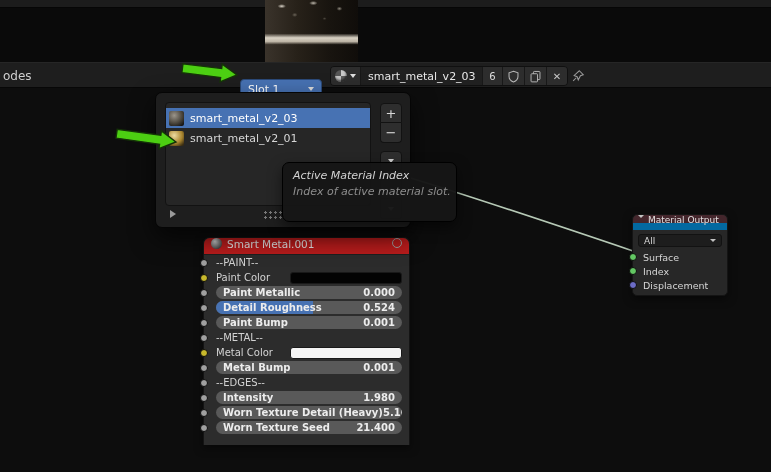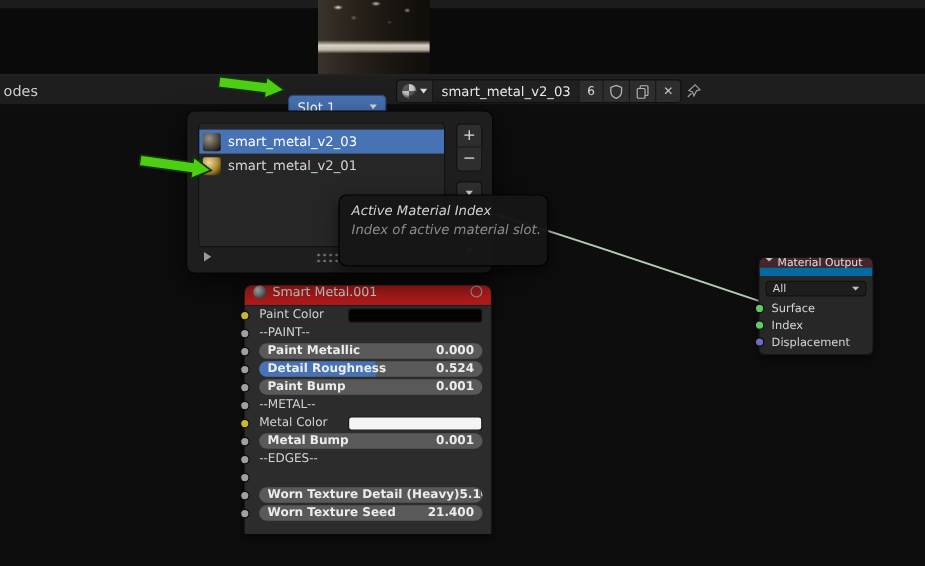--- a/index.html
+++ b/index.html
@@ -190,32 +190,32 @@
   </svg>
 
   <div class="node node-smart">
     <div class="node-header">
       <span class="mini-sphere"></span>
       <span class="node-title">Smart Metal.001</span>
       <span class="ring-icon"></span>
     </div>
 
     <div class="nrow">
+      <span class="socket" style="background: rgb(160, 160, 160);"></span>
+      <span class="nlabel">--PAINT--</span>
+    </div>
+
+    <div class="nrow">
       <span class="socket" style="background: rgb(200, 185, 44);"></span>
       <span class="nlabel fixed">Paint Color</span>
       <div class="swatch" style="background: rgb(3, 3, 3);"></div>
     </div>
 
     <div class="nrow">
       <span class="socket" style="background: rgb(160, 160, 160);"></span>
-      <span class="nlabel">--PAINT--</span>
-    </div>
-
-    <div class="nrow">
-      <span class="socket" style="background: rgb(160, 160, 160);"></span>
       <div class="slider">
         <div class="slider-fill" style="width: 0%;"></div>
         <span class="slabel">Paint Metallic</span>
         <span class="svalue">0.000</span>
       </div>
     </div>
 
     <div class="nrow">
       <span class="socket" style="background: rgb(160, 160, 160);"></span>
       <div class="slider">
@@ -256,20 +256,25 @@
     </div>
 
     <div class="nrow">
       <span class="socket" style="background: rgb(160, 160, 160);"></span>
       <span class="nlabel">--EDGES--</span>
     </div>
 
 
     <div class="nrow">
       <span class="socket" style="background: rgb(160, 160, 160);"></span>
+      <div class="slider">
+        <div class="slider-fill" style="width: 0%;"></div>
+        <span class="slabel">Intensity</span>
+        <span class="svalue">1.980</span>
+      </div>
     </div>
 
 
     <div class="nrow">
       <span class="socket" style="background: rgb(160, 160, 160);"></span>
       <div class="slider">
         <div class="slider-fill" style="width: 0%;"></div>
         <span class="slabel">Worn Texture Detail (Heavy)</span>
         <span class="svalue">5.100</span>
       </div>

